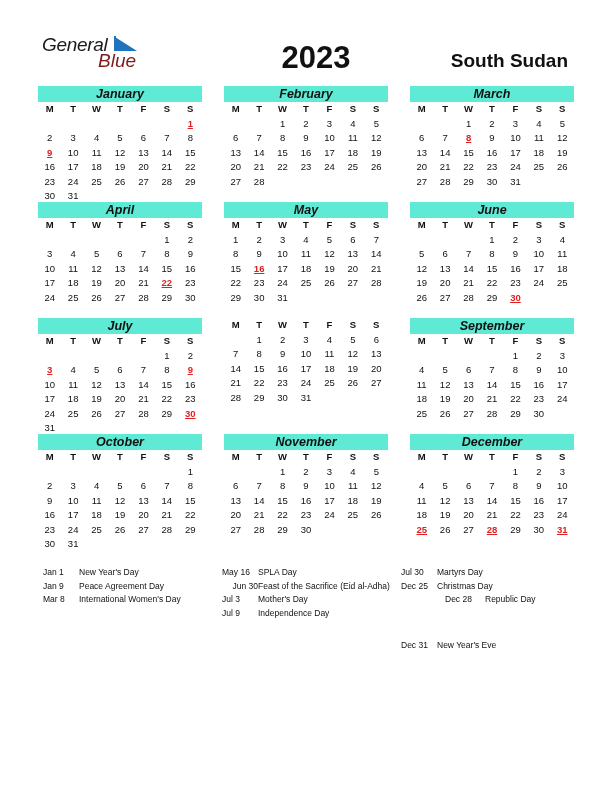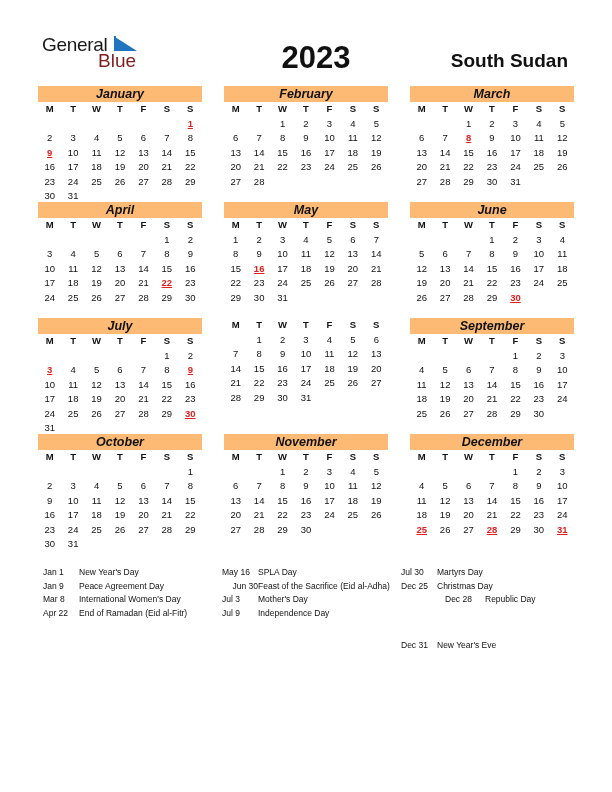--- a/index.html
+++ b/index.html
@@ -1,25 +1,25 @@
 <!DOCTYPE html>
 <html><head>
 <meta charset="utf-8">
 <style>
   html,body{margin:0;padding:0;background:#fff;}
   body{width:612px;height:792px;position:relative;font-family:"Liberation Sans",sans-serif;color:#111;overflow:hidden;}
-  .logo{position:absolute;left:42px;top:34px;width:100px;height:40px;}
+  .logo{position:absolute;left:42px;top:34px;width:100px;height:40px;font-style:italic;}
   .logo .g{position:absolute;left:0;top:0;font-size:19px;color:#1a1a1a;letter-spacing:-0.3px;}
   .logo .b{position:absolute;left:56px;top:16px;font-size:19px;color:#7f1d1d;}
   .logo .tri{position:absolute;left:73px;top:3px;width:0;height:0;border-left:0 solid transparent;border-bottom:14px solid #1f74c0;border-right:22px solid transparent;}
   .logo .bar{position:absolute;left:72px;top:2px;width:2px;height:15px;background:#1f74c0;}
   .year{position:absolute;left:10px;width:612px;top:40px;text-align:center;font-size:31px;font-weight:bold;}
   .country{position:absolute;right:44px;top:50px;font-size:19px;font-weight:bold;}
   .month{position:absolute;width:164px;}
-  .mhead{height:16px;background:#fdba74;text-align:center;font-style:italic;font-weight:bold;font-size:12.5px;line-height:16px;}
+  .mhead{height:16px;background:#5eead4;text-align:center;font-style:italic;font-weight:bold;font-size:12.5px;line-height:16px;}
   .grid{display:grid;grid-template-columns:repeat(7,1fr);}
   .cell{height:14.5px;text-align:center;font-size:9.5px;line-height:14.5px;}
   .dow{font-weight:bold;font-size:9.5px;}
   .hol{color:#e02020;font-weight:bold;text-decoration:underline;}
   .legend{position:absolute;top:566px;font-size:8.5px;}
   .lrow{height:13.5px;line-height:13.5px;white-space:nowrap;}
   .ld{display:inline-block;}
 </style>
 </head>
 <body>
@@ -581,21 +581,20 @@
         <div class="cell">30</div>
         <div class="cell hol">31</div>
       </div>
     </div>
   </div>
 <div id="legend">
     <div class="legend" style="left: 43px;">
       <div class="lrow"><span class="ld" style="width: 36px;">Jan 1</span><span>New Year's Day</span></div>
       <div class="lrow"><span class="ld" style="width: 36px;">Jan 9</span><span>Peace Agreement Day</span></div>
       <div class="lrow"><span class="ld" style="width: 36px;">Mar 8</span><span>International Women's Day</span></div>
-      <div class="lrow"><span class="ld" style="width: 36px;">Apr 22</span><span>End of Ramadan (Eid al-Fitr)</span></div>
     </div>
     <div class="legend" style="left: 222px;">
       <div class="lrow"><span class="ld" style="width: 36px;">May 16</span><span>SPLA Day</span></div>
       <div class="lrow"><span class="ld" style="width: 36px; text-align: right;">Jun 30</span><span>Feast of the Sacrifice (Eid al-Adha)</span></div>
       <div class="lrow"><span class="ld" style="width: 36px;">Jul 3</span><span>Mother's Day</span></div>
       <div class="lrow"><span class="ld" style="width: 36px;">Jul 9</span><span>Independence Day</span></div>
     </div>
     <div class="legend" style="left: 401px;">
       <div class="lrow"><span class="ld" style="width: 36px;">Jul 30</span><span>Martyrs Day</span></div>
       <div class="lrow"><span class="ld" style="width: 36px;">Dec 25</span><span>Christmas Day</span></div>

